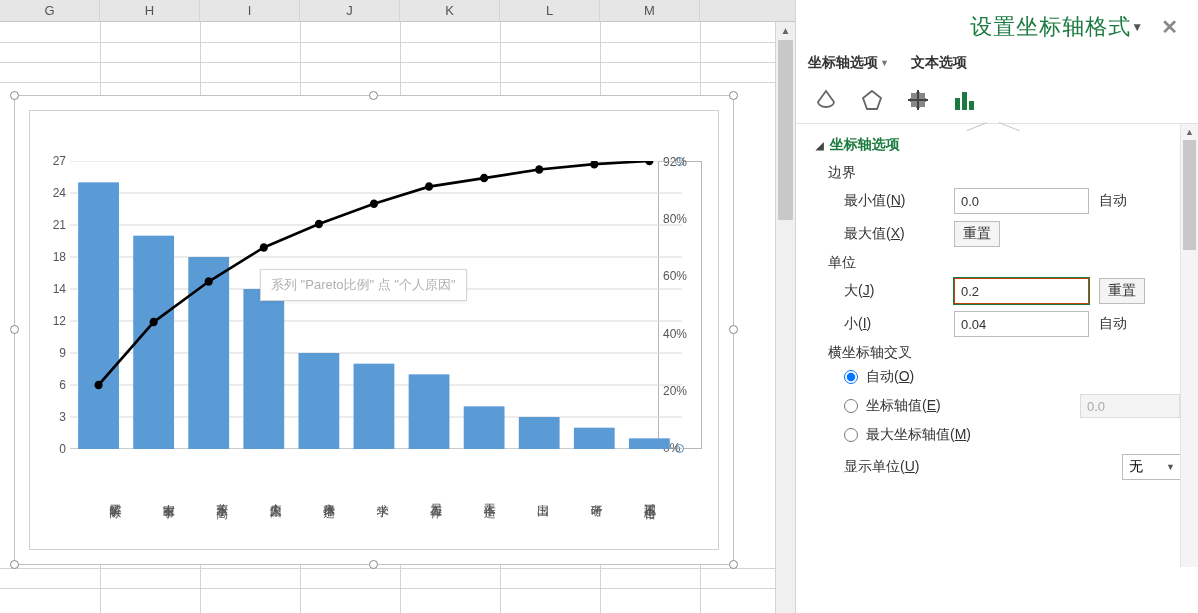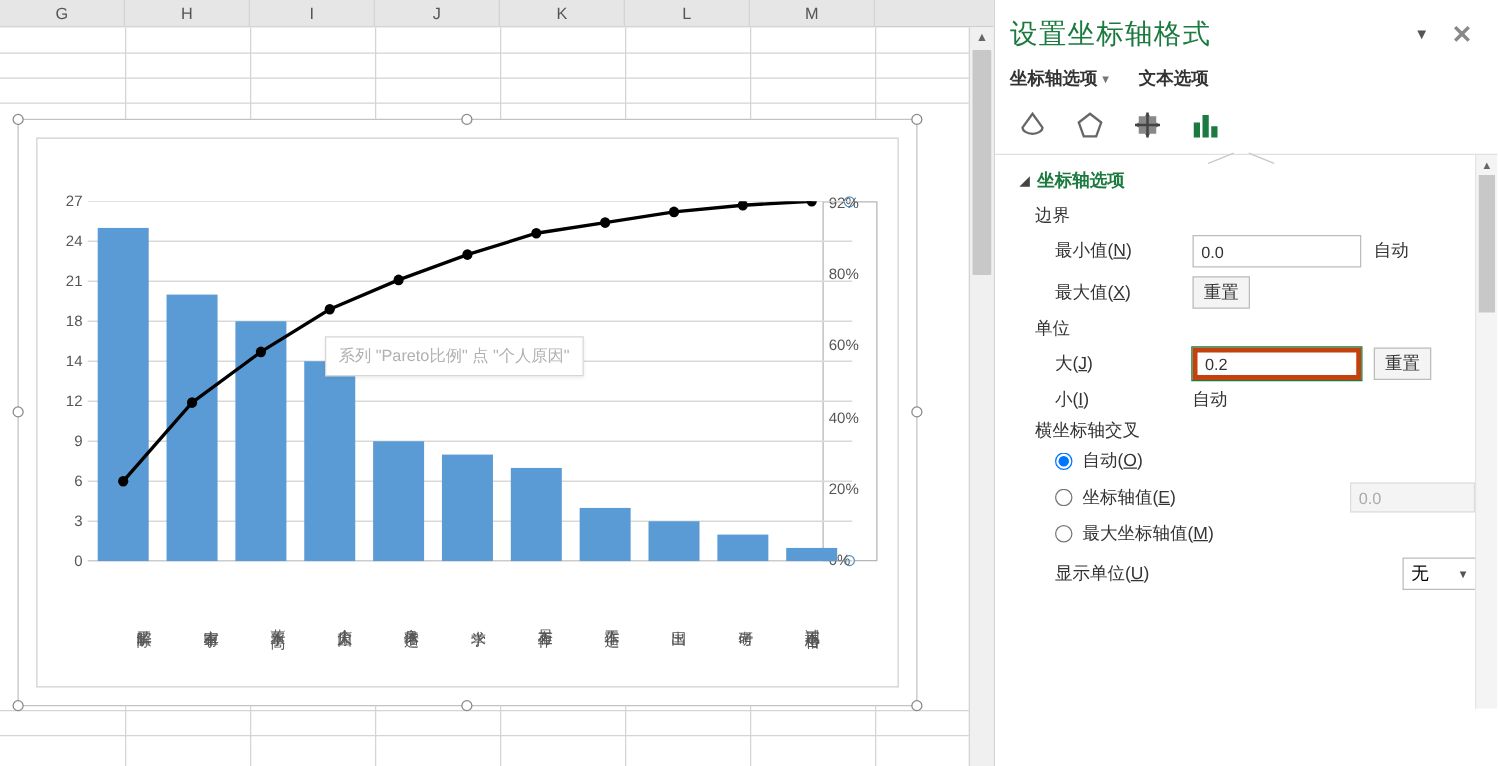--- a/index.html
+++ b/index.html
@@ -38,21 +38,21 @@
 .yhr-b { bottom: -5px; left: calc(50% - 5px); }
 .ytick { position: absolute; right: 4px; font-size: 12px; color: #555; transform: translateY(-50%); }
 .ytick-r { position: absolute; left: 4px; font-size: 12px; color: #555; transform: translateY(-50%); }
 .xaxis { position: absolute; left: 40px; right: 60px; bottom: 10px; height: 90px; display: flex; }
 .xlabel { flex: 1; text-align: center; font-size: 12px; color: #555; writing-mode: vertical-rl; text-orientation: upright; letter-spacing: 1px; display: flex; align-items: flex-start; justify-content: center; padding-top: 4px; }
 
 .tooltip { position: absolute; background: #fff; border: 1px solid #d6d6d6; padding: 6px 10px; font-size: 13px; color: #b0b0b0; box-shadow: 0 1px 3px rgba(0,0,0,0.08); }
 
 
 .format-pane { width: 403px; height: 613px; border-left: 1px solid #d4d4d4; background: #fff; position: relative; }
-.pane-header { display: flex; align-items: center; padding: 12px 20px 8px 12px; }
+.pane-header { display: flex; align-items: center; padding: 12px 20px 8px 12px; text-align: right; }
 .pane-title { font-size: 22px; color: #1b7a3f; flex: 1; letter-spacing: 1px; }
 .pane-dd { color: #555; font-size: 12px; margin-right: 18px; cursor: pointer; }
 .pane-close { color: #888; font-size: 20px; cursor: pointer; font-weight: bold; }
 
 .pane-tabs { padding: 4px 12px 4px 12px; }
 .pane-tab-row { display: flex; align-items: center; gap: 22px; }
 .pane-tab { font-size: 14px; color: #333; cursor: pointer; display: flex; align-items: center; gap: 2px; font-weight: bold; }
 .pane-tab .tri { font-size: 9px; color: #777; }
 
 .pane-icons { display: flex; gap: 14px; padding: 10px 14px 10px 14px; align-items: center; height: 48px; border-bottom: 1px solid #e0e0e0; position: relative; }
@@ -64,21 +64,21 @@
 .pane-indicator::before { left: -6px; transform: rotate(-22deg); transform-origin: right; }
 .pane-indicator::after { right: -6px; transform: rotate(22deg); transform-origin: left; }
 
 .pane-body { padding: 12px 12px 12px 20px; overflow-y: auto; height: calc(613px - 170px); position: relative; }
 .section-header { display: flex; align-items: center; gap: 6px; color: #1b7a3f; font-size: 14px; font-weight: bold; cursor: pointer; margin-bottom: 10px; }
 .section-header .tri { font-size: 10px; color: #444; }
 .field-group-label { font-size: 14px; color: #333; margin-left: 12px; margin-top: 6px; margin-bottom: 6px; }
 .field-row { display: flex; align-items: center; margin-left: 28px; margin-bottom: 7px; gap: 10px; }
 .field-label { width: 100px; font-size: 14px; color: #333; }
 .field-input { width: 135px; height: 26px; border: 1px solid #bcbcbc; padding: 0 6px; font-size: 13px; color: #333; }
-.field-input.active { border: 4px solid #c2410c; outline: 1px solid #1b7a3f; }
+.field-input.active { border: 1px solid #c2410c; outline: 1px solid #1b7a3f; }
 .field-action { font-size: 14px; color: #333; width: 40px; text-align: left; cursor: pointer; }
 .field-action.btn { border: 1px solid #bcbcbc; background: #f4f4f4; padding: 3px 8px; width: auto; }
 
 .radio-row { display: flex; align-items: center; margin-left: 28px; margin-bottom: 8px; gap: 8px; }
 .radio-row input[type="radio"] { width: 14px; height: 14px; }
 .radio-row label { font-size: 14px; color: #333; }
 .radio-input-inline { width: 100px; height: 24px; border: 1px solid #ddd; background: #f4f4f4; color: #aaa; padding: 0 6px; font-size: 13px; margin-left: auto; margin-right: 6px; }
 
 .select-row { display: flex; align-items: center; margin-left: 28px; gap: 10px; }
 .select-box { margin-left: auto; width: 60px; height: 26px; border: 1px solid #bcbcbc; display: flex; align-items: center; padding: 0 6px; font-size: 14px; background: #fff; margin-right: 4px; }
@@ -300,20 +300,21 @@
       </div>
 
       <div class="field-group-label">单位</div>
       <div class="field-row">
         <div class="field-label"><span>大(</span><span class="underline-letter">J</span><span>)</span></div>
         <input class="field-input active" value="0.2" style="">
         <div class="field-action btn">重置</div>
       </div>
       <div class="field-row">
         <div class="field-label"><span>小(</span><span class="underline-letter">I</span><span>)</span></div>
+        <input class="field-input" value="0.04" style="">
         <div class="field-action">自动</div>
       </div>
 
       <div class="field-group-label">横坐标轴交叉</div>
       <div class="radio-row">
         <input type="radio" name="cross" checked="" style="">
         <label><span>自动(</span><span class="underline-letter">O</span><span>)</span></label>
       </div>
       <div class="radio-row">
         <input type="radio" name="cross" style="">

